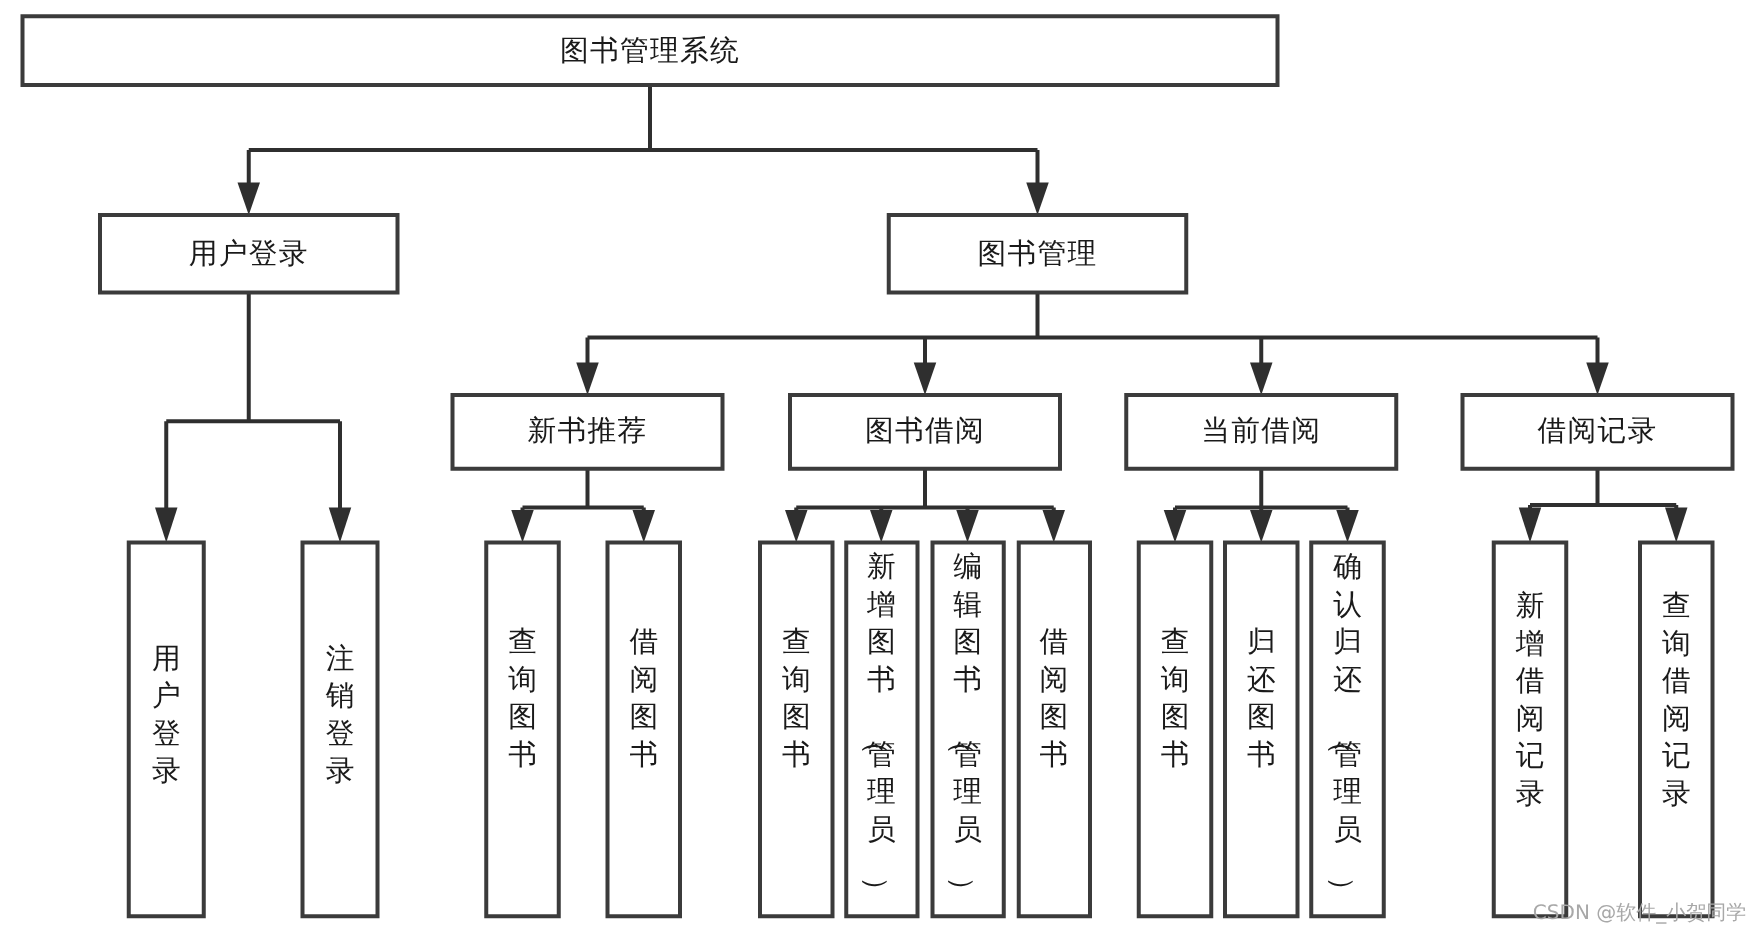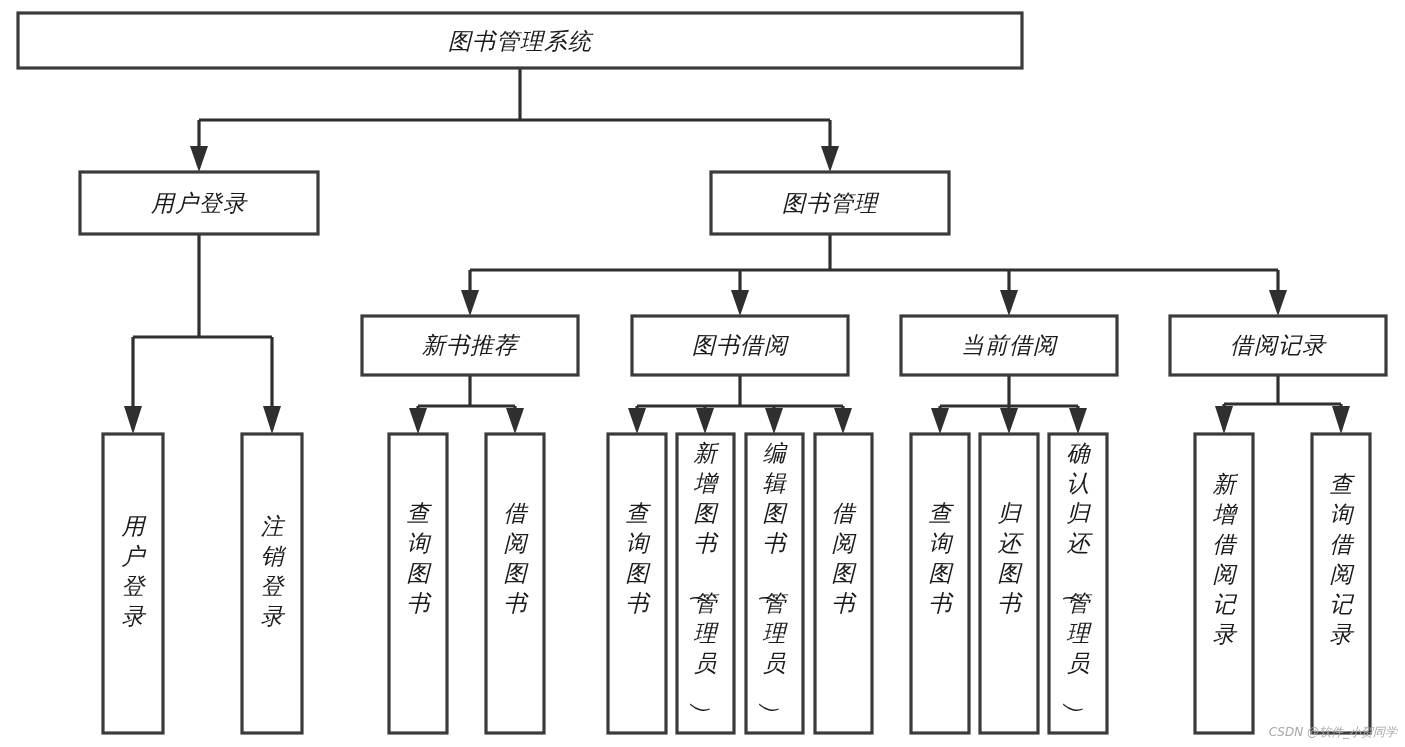--- a/index.html
+++ b/index.html
@@ -11,21 +11,20 @@
     width: 1405px;
     height: 747px;
     font-family: "DejaVu Sans", "Liberation Sans", sans-serif;
     overflow: hidden;
   }
   #diagram-root {
     position: relative;
     width: 1405px;
     height: 747px;
     background: #ffffff;
-    font-style: italic;
   }
   svg#flow {
     position: absolute;
     left: 0;
     top: 0;
     width: 1405px;
     height: 747px;
     display: block;
   }
   .node-rect {
@@ -56,21 +55,21 @@
     font-size: 23px;
     fill: #1a1a1a;
     text-anchor: middle;
     letter-spacing: 0px;
   }
   .watermark {
     position: absolute;
     right: 8px;
     bottom: 6px;
     font-family: "DejaVu Sans", "Liberation Sans", sans-serif;
-    font-size: 12px;
+    font-size: 16px;
     color: #a8a8a8;
     white-space: nowrap;
     user-select: none;
   }
 </style>
 </head>
 <body>
 
 <div id="diagram-root">
 

